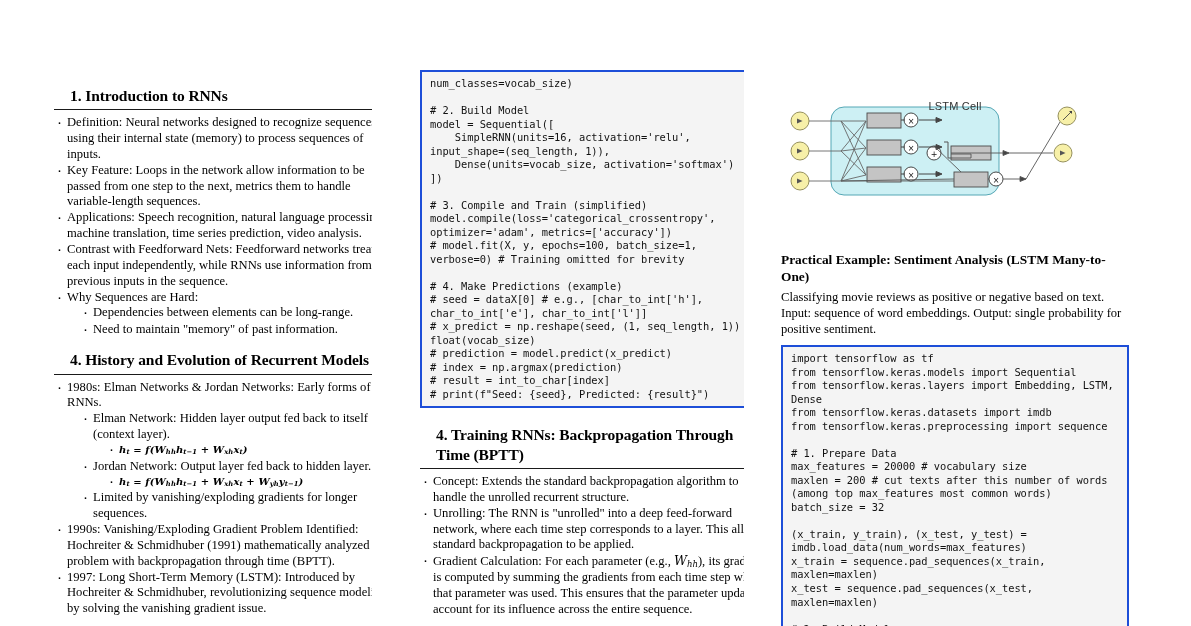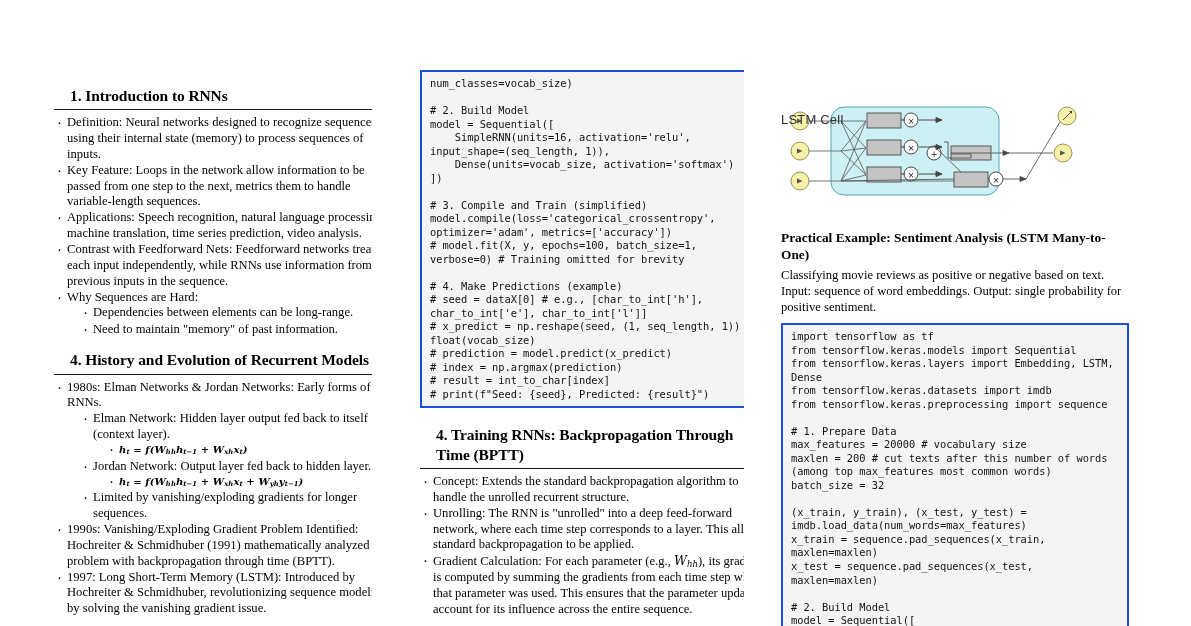--- a/index.html
+++ b/index.html
@@ -135,25 +135,26 @@
 
   
   .diagram-wrap {
     margin: 6px 0 0 0;
     width: 348px;
     height: 150px;
     position: relative;
   }
   .diagram-caption {
     position: absolute;
-    top: 32px;
+    top: 20px;
     left: 0;
     width: 348px;
+    text-align: center;
     font-family: "Liberation Sans", sans-serif;
-    font-size: 13px;
+    font-size: 11px;
     color: #333333;
     letter-spacing: 0.2px;
   }
 </style>
 </head>
 <body>
 
 <div class="page">
   <div class="columns">
 
@@ -359,21 +360,21 @@
             <g>
               <circle cx="286" cy="36" r="9" fill="#f7f0a8" stroke="#8a8450" stroke-width="0.9"></circle>
               <line x1="282" y1="40" x2="290" y2="32" stroke="#444" stroke-width="0.9"></line>
               <polygon points="288,31 291,31 291,34" fill="#444"></polygon>
               <circle cx="282" cy="73" r="9" fill="#f7f0a8" stroke="#8a8450" stroke-width="0.9"></circle>
               <polygon points="279,70.5 284.5,73 279,75.5" fill="#555555"></polygon>
             </g>
           </svg>
         </div>
 
-        <h3 class="sub-title" style="margin-top:0;">Practical Example: Sentiment Analysis (LSTM Many-to-One)</h3>
+        <h3 class="sub-title" style="margin-top:22px;">Practical Example: Sentiment Analysis (LSTM Many-to-One)</h3>
         <p class="body-text">Classifying movie reviews as positive or negative based on text. Input: sequence of word embeddings. Output: single probability for positive sentiment.</p>
 
         <pre class="code">import tensorflow as tf
 from tensorflow.keras.models import Sequential
 from tensorflow.keras.layers import Embedding, LSTM, Dense
 from tensorflow.keras.datasets import imdb
 from tensorflow.keras.preprocessing import sequence
 
 # 1. Prepare Data
 max_features = 20000 # vocabulary size

